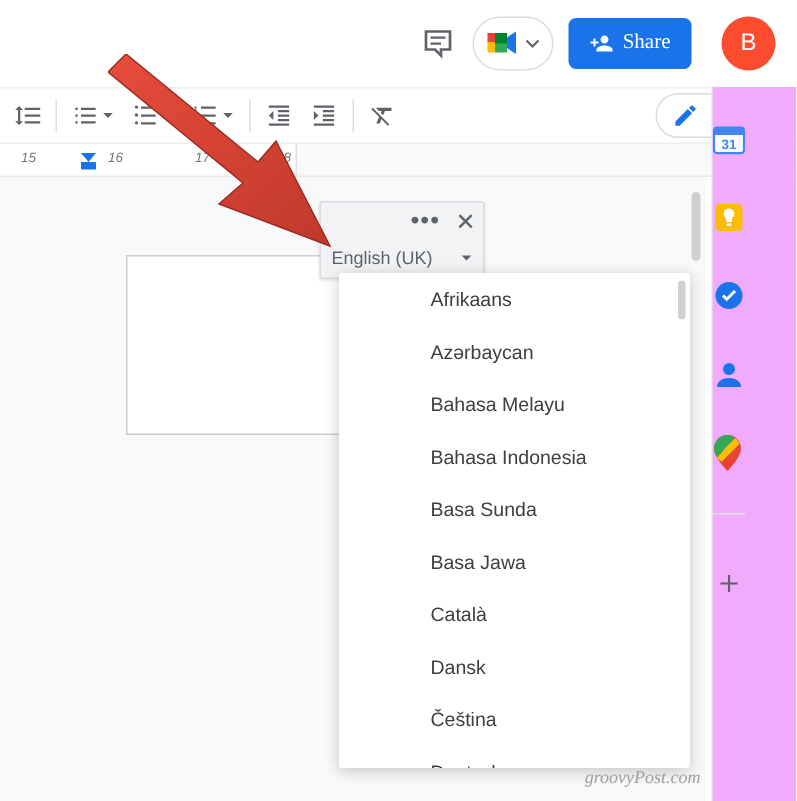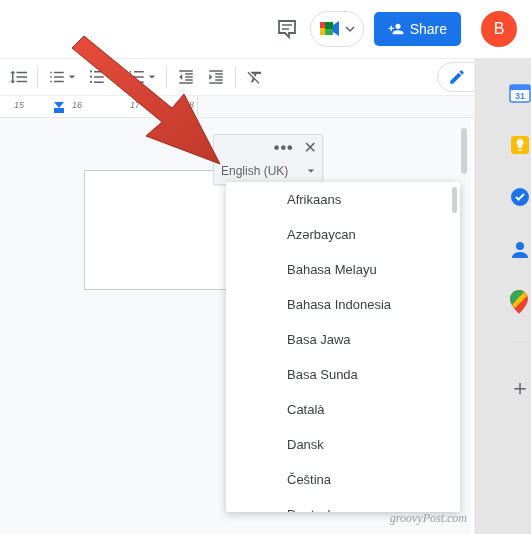--- a/index.html
+++ b/index.html
@@ -2,21 +2,21 @@
 <html><head>
   <meta charset="utf-8">
   <style>
     * { box-sizing: border-box; margin: 0; padding: 0; }
     body { font-family: Arial, "Helvetica Neue", sans-serif; width: 531px; height: 534px; background: #fff; position: relative; overflow: hidden; }
 
     .top-bar { height: 58px; display: flex; align-items: center; justify-content: flex-end; padding-right: 14px; gap: 10px; }
     .comment-icon { width: 26px; height: 26px; color: #5f6368; display: flex; align-items: center; justify-content: center; }
     .meet-pill { display: flex; align-items: center; border: 1px solid #dadce0; border-radius: 22px; padding: 6px 8px; gap: 4px; }
     .meet-logo { width: 22px; height: 22px; position: relative; }
-    .share-button { display: flex; align-items: center; gap: 6px; background: #1a73e8; color: #fff; border: none; border-radius: 5px; padding: 9px 14px; font-size: 14px; font-weight: 500; cursor: pointer; }
+    .share-button { display: flex; align-items: center; gap: 6px; background: #1a73e8; color: #fff; border: none; border-radius: 5px; padding: 9px 14px; font-size: 14px; font-weight: 500; cursor: pointer; font-family: Liberation Serif, serif; }
     .avatar { width: 36px; height: 36px; border-radius: 50%; background: #fb4c2f; color: #fff; display: flex; align-items: center; justify-content: center; font-size: 16px; font-weight: 500; margin-left: 10px; }
 
     .toolbar-row { height: 38px; border-top: 1px solid #eee; border-bottom: 1px solid #eee; display: flex; align-items: center; padding: 0 4px; gap: 2px; }
     .tool-btn { display: flex; align-items: center; justify-content: center; height: 28px; padding: 0 5px; color: #5f6368; border-radius: 3px; cursor: pointer; }
     .tool-btn .dd { margin-left: 2px; }
     .sep { width: 1px; height: 22px; background: #e0e0e0; margin: 0 3px; }
     .spacer { flex: 1; }
     .pencil-pill { display: flex; align-items: center; border: 1px solid #dadce0; border-radius: 18px; padding: 5px 10px; gap: 8px; color: #1a73e8; }
     .collapse { margin-left: 6px; color: #5f6368; }
 
@@ -32,21 +32,21 @@
 
     .lang-panel { position: absolute; left: 213px; top: 134px; width: 110px; background: #f1f3f4; border: 1px solid #dadce0; border-radius: 2px; z-index: 10; box-shadow: 0 1px 2px rgba(0,0,0,0.1); }
     .lang-panel-top { display: flex; align-items: center; justify-content: flex-end; padding: 3px 5px; gap: 10px; color: #5f6368; }
     .lang-select { display: flex; align-items: center; justify-content: space-between; padding: 4px 7px 6px; color: #5f6368; font-size: 12px; }
 
     .lang-menu { position: absolute; left: 226px; top: 182px; width: 234px; max-height: 330px; background: #fff; box-shadow: 0 2px 10px rgba(0,0,0,0.22); z-index: 11; overflow: hidden; border-radius: 2px; }
     .lang-menu-inner { height: 330px; overflow-y: hidden; position: relative; }
     .lang-item { padding: 10px 20px; font-size: 13px; color: #3c4043; cursor: pointer; margin-left: 41px; }
     .menu-scroll { position: absolute; right: 3px; top: 5px; width: 5px; height: 26px; background: #d0d0d0; border-radius: 3px; }
 
-    .side-panel { position: absolute; right: 0; top: 58px; bottom: 0; width: 57px; border-left: 1px solid #eee; background: #e5e5e5; display: flex; flex-direction: column; align-items: flex-end; padding-top: 24px; gap: 30px; }
+    .side-panel { position: absolute; right: 0; top: 58px; bottom: 0; width: 57px; border-left: 1px solid #eee; background: #f0abfc; display: flex; flex-direction: column; align-items: flex-start; padding-top: 24px; gap: 30px; }
     .side-icon { width: 22px; height: 22px; }
     .side-div { width: 22px; height: 1px; background: #e0e0e0; }
     .plus { font-size: 22px; color: #5f6368; font-weight: 300;}
 
     .watermark { position: absolute; bottom: 8px; right: 64px; color: #a0a0a0; font-size: 12px; font-style: italic; font-family: Liberation Serif, serif; z-index: 20; }
 
     .arrow-annot { position: absolute; top: 36px; left: 72px; width: 156px; height: 134px; z-index: 30; pointer-events: none; }
 
     svg { display: block; }
   </style>
@@ -183,22 +183,22 @@
       </svg>
   </div>
 </div>
 
 <div class="lang-menu">
   <div class="lang-menu-inner">
     <div class="lang-item">Afrikaans</div>
     <div class="lang-item">Azərbaycan</div>
     <div class="lang-item">Bahasa Melayu</div>
     <div class="lang-item">Bahasa Indonesia</div>
+    <div class="lang-item">Basa Sunda</div>
     <div class="lang-item">Basa Jawa</div>
-    <div class="lang-item">Basa Sunda</div>
     <div class="lang-item">Català</div>
     <div class="lang-item">Dansk</div>
     <div class="lang-item">Čeština</div>
     <div class="lang-item">Deutsch</div>
     <div class="menu-scroll"></div>
   </div>
 </div>
 
 <div class="side-panel">
   <div class="side-icon">

